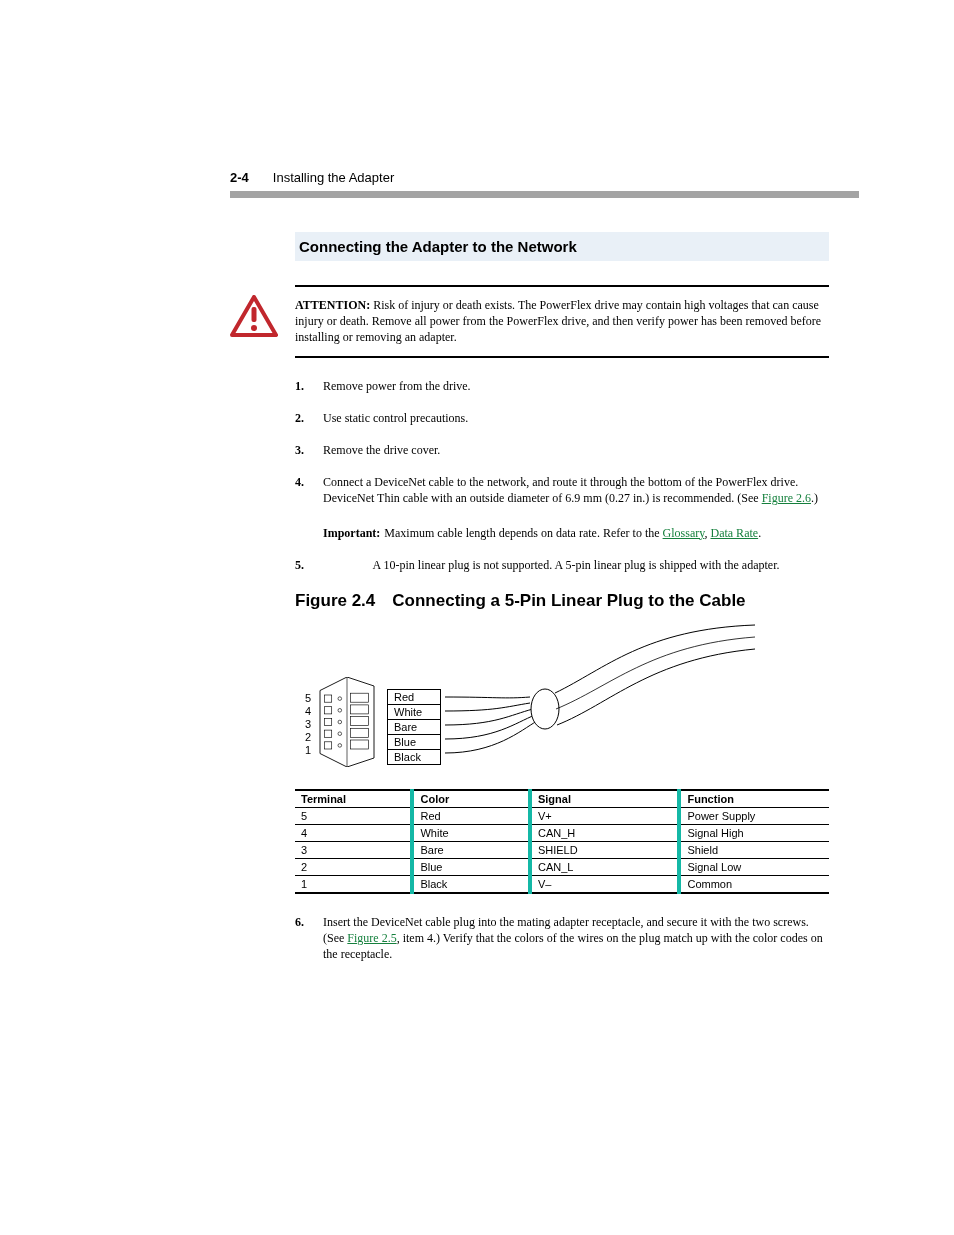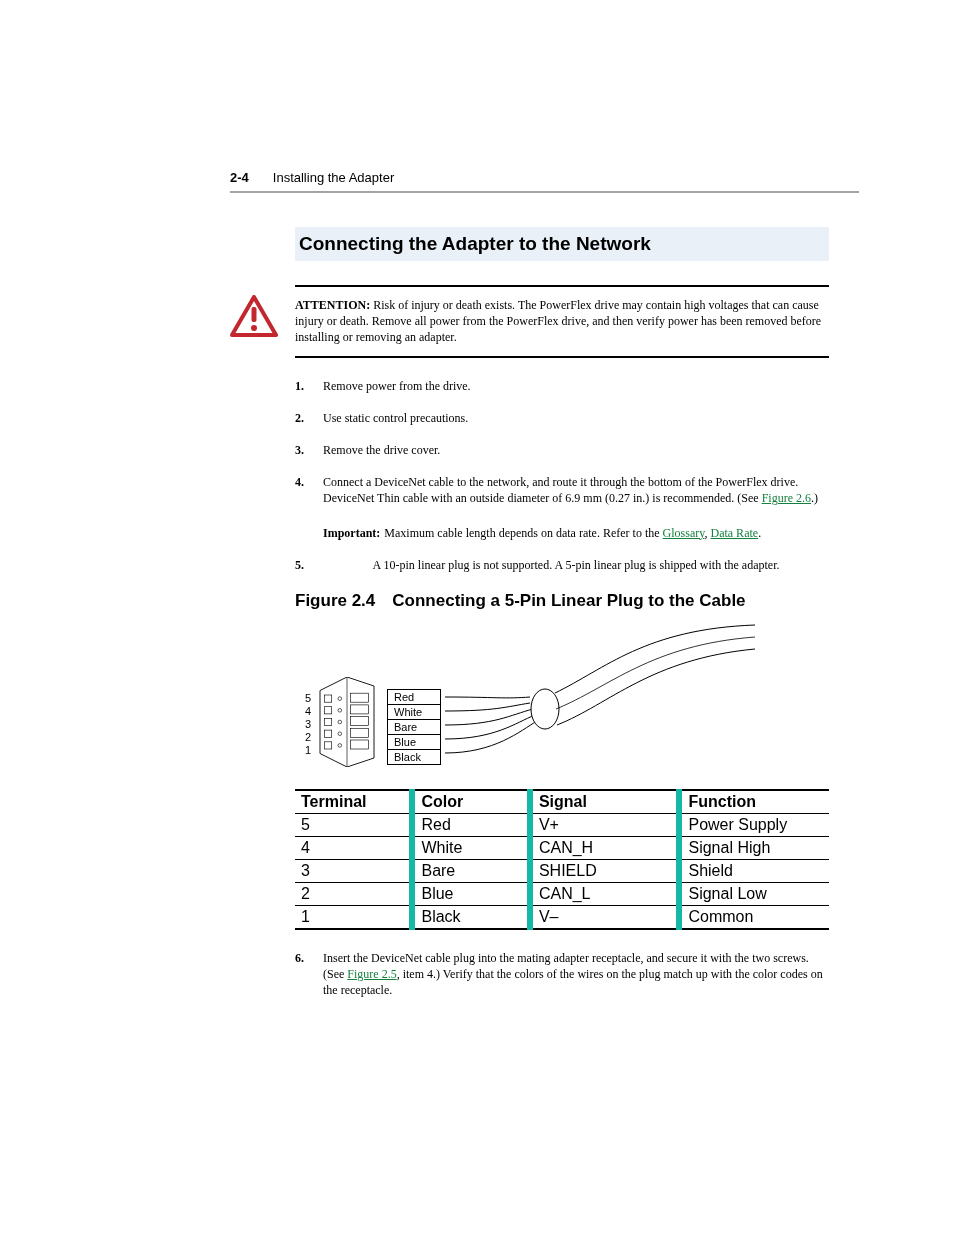--- a/index.html
+++ b/index.html
@@ -12,42 +12,42 @@
   }
   .page {
     padding: 170px 95px 60px 95px;
     box-sizing: border-box;
   }
   .running-head {
     display: flex;
     align-items: baseline;
     font-family: Arial, Helvetica, sans-serif;
     font-size: 13px;
-    border-bottom: 2px solid #a3a3a3;
+    border-bottom: 7px solid #a3a3a3;
     padding: 0 0 6px 0;
     margin-left: 135px;
     margin-right: 0;
   }
   .running-head .page-num {
     font-weight: bold;
     margin-right: 24px;
     font-size: 13px;
   }
   .running-head .chapter {
     font-weight: normal;
   }
   .content {
     margin-left: 200px;
     margin-right: 30px;
   }
   .section-title {
     background: #e9f0f7;
     font-family: Arial, Helvetica, sans-serif;
     font-weight: bold;
-    font-size: 19px;
+    font-size: 15px;
     padding: 6px 8px 6px 4px;
     margin-top: 34px;
   }
   .attention-block {
     position: relative;
     border-top: 2px solid #000;
     border-bottom: 2px solid #000;
     margin-top: 24px;
     padding: 10px 0 10px 0;
   }
@@ -153,27 +153,27 @@
     left: 140px;
     top: 0;
     width: 320px;
     height: 150px;
   }
   
   table.term-table {
     border-collapse: collapse;
     width: 100%;
     font-family: Arial, Helvetica, sans-serif;
-    font-size: 16px;
+    font-size: 11px;
     margin-top: 8px;
   }
   table.term-table th, table.term-table td {
     border-top: 1px solid #000;
     border-bottom: 1px solid #000;
-    border-left: 6px solid #14b8a6;
+    border-left: 4px solid #14b8a6;
     text-align: left;
     padding: 2px 6px;
     font-weight: normal;
   }
   table.term-table tr > *:last-child {
     border-right: 1px solid #000;
   }
   table.term-table tr > *:first-child {
     border-left: none;
   }

